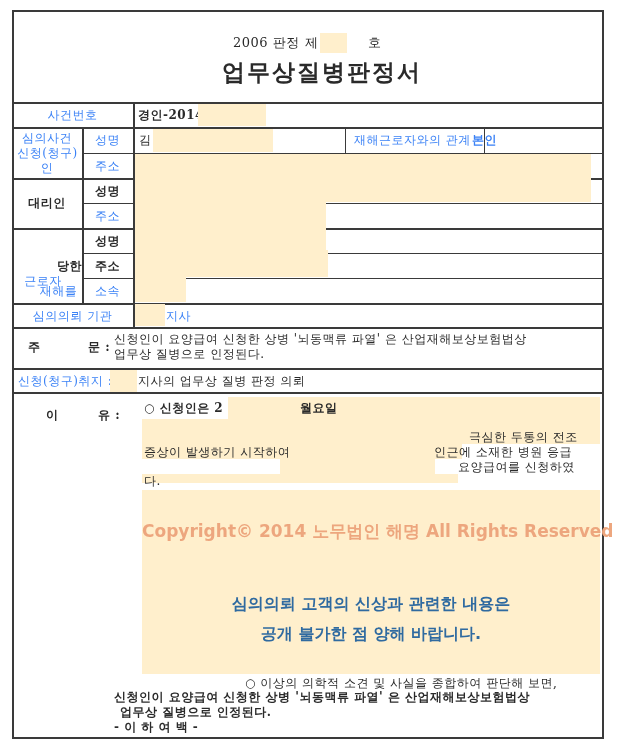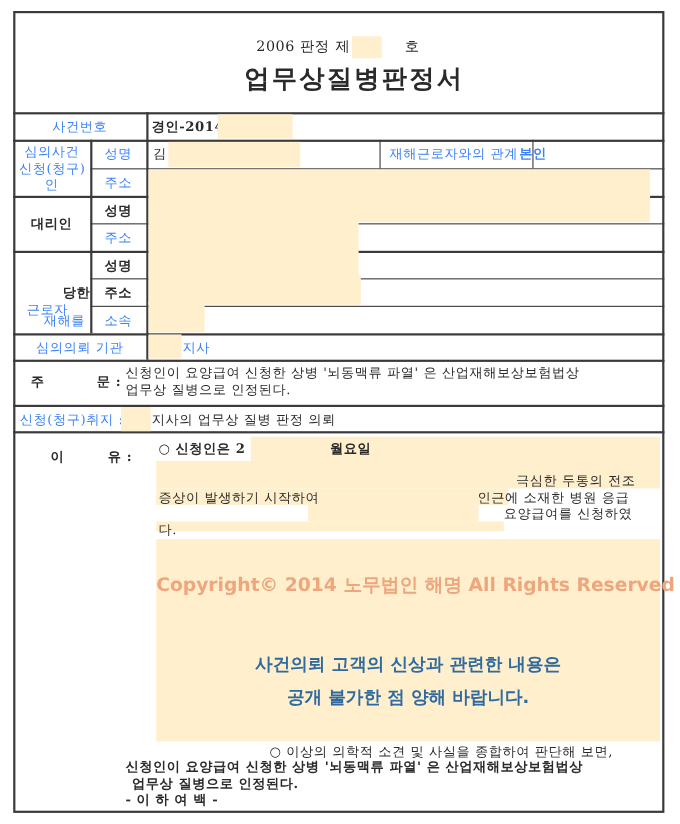--- a/index.html
+++ b/index.html
@@ -106,19 +106,19 @@
 <div class="t b" style="left:144px;top:401px;">○ 신청인은 2</div>
 <div class="t b" style="left:300px;top:401px;">월요일</div>
 <div class="t" style="left:469px;top:430px;">극심한 두통의 전조</div>
 <div class="t" style="left:144px;top:445px;">증상이 발생하기 시작하여</div>
 <div class="t" style="left:434px;top:445px;">인근에 소재한 병원 응급</div>
 <div class="t" style="left:458px;top:460px;">요양급여를 신청하였</div>
 <div class="t" style="left:144px;top:474px;">다.</div>
 
 <div class="redact" style="left:142px;top:490px;width:458px;height:184px;"></div>
 <div class="wm1">Copyright© 2014 노무법인 해명 All Rights Reserved</div>
-<div class="wm2" style="top:594px;">사건의뢰 고객의 신상과 관련한 내용은</div>
+<div class="wm2" style="top:594px;">심의의뢰 고객의 신상과 관련한 내용은</div>
 <div class="wm2" style="top:624px;">공개 불가한 점 양해 바랍니다.</div>
 
 <div class="t" style="left:245px;top:676px;">○ 이상의 의학적 소견 및 사실을 종합하여 판단해 보면,</div>
 <div class="t b" style="left:114px;top:690px;">신청인이 요양급여 신청한 상병  '뇌동맥류 파열' 은 산업재해보상보험법상</div>
 <div class="t b" style="left:120px;top:705px;">업무상 질병으로 인정된다.</div>
 <div class="t b" style="left:114px;top:720px;">- 이 하  여 백 -</div>
 
 </body></html>

